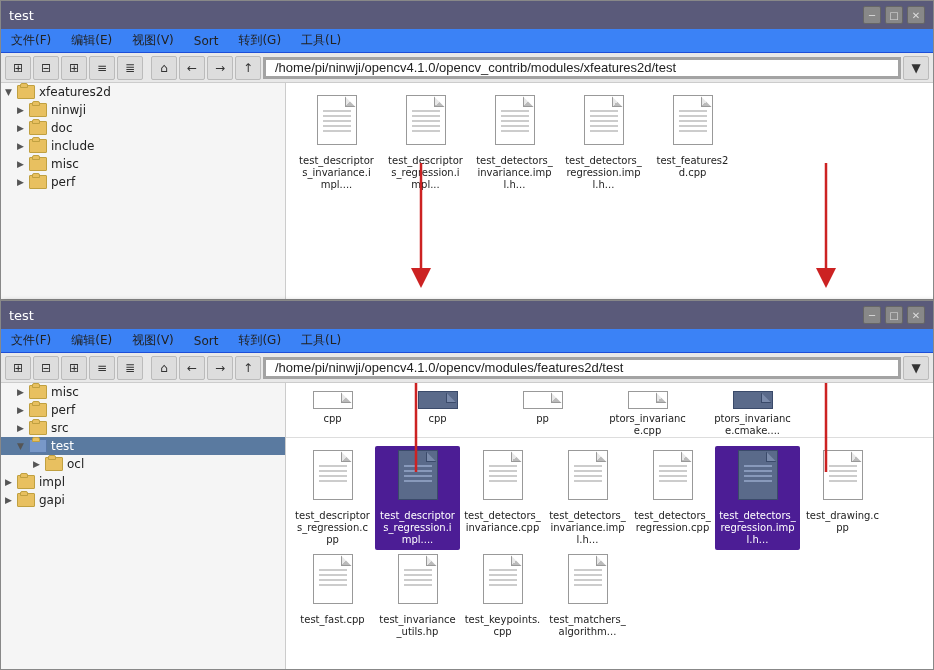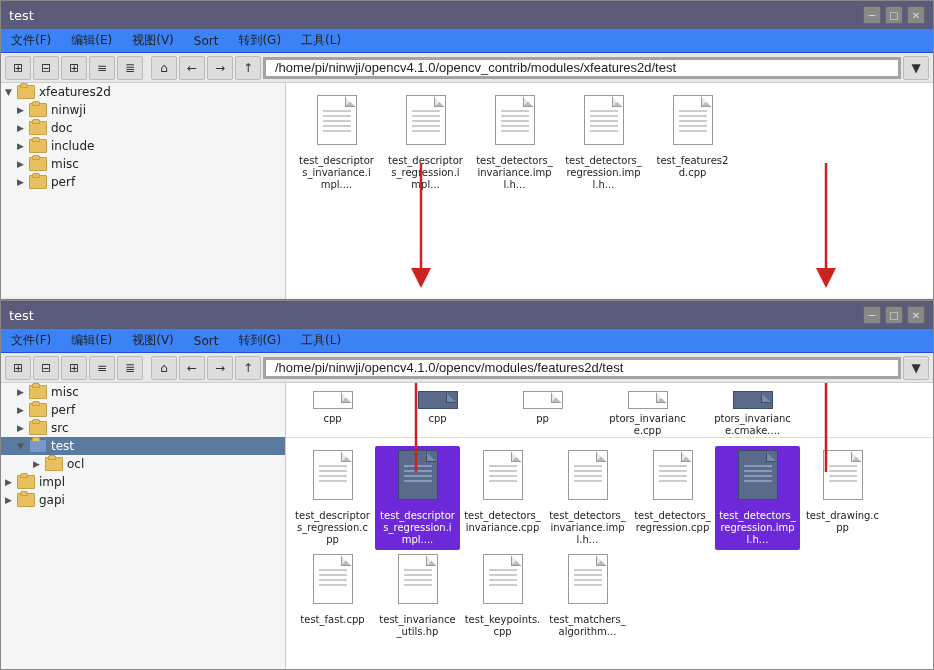--- a/index.html
+++ b/index.html
@@ -141,21 +141,21 @@
 
     .file-item {
       width: 85px;
       display: flex;
       flex-direction: column;
       align-items: center;
       cursor: pointer;
       padding: 4px;
       border-radius: 2px;
     }
-    .file-item.selected { background: #6d28d9; }
+    .file-item.selected { background: #4c1d95; }
 
     .file-icon {
       width: 48px; height: 58px;
       position: relative;
       margin-bottom: 2px;
     }
     
     .file-icon-paper {
       width: 40px; height: 50px;
       background: white;

